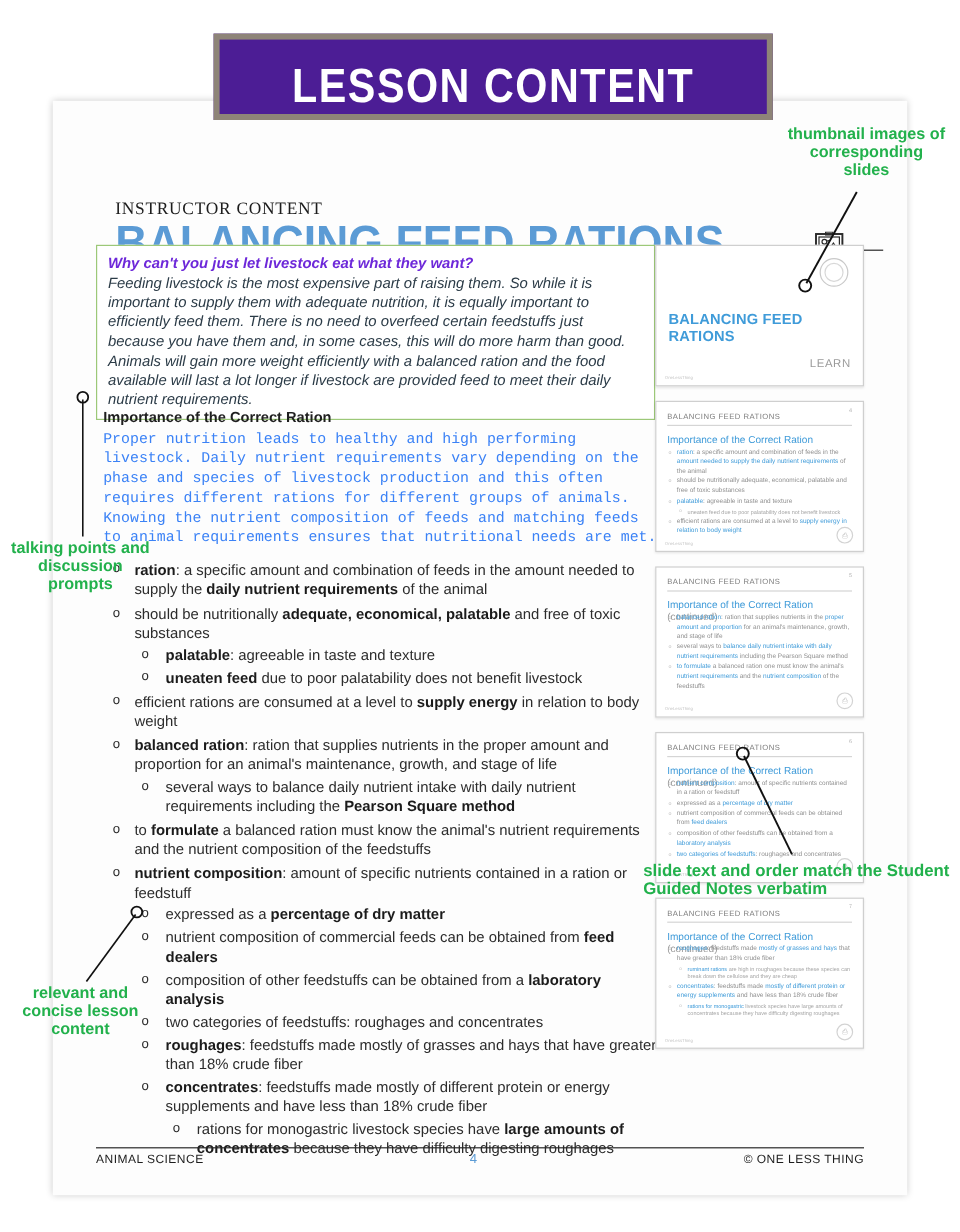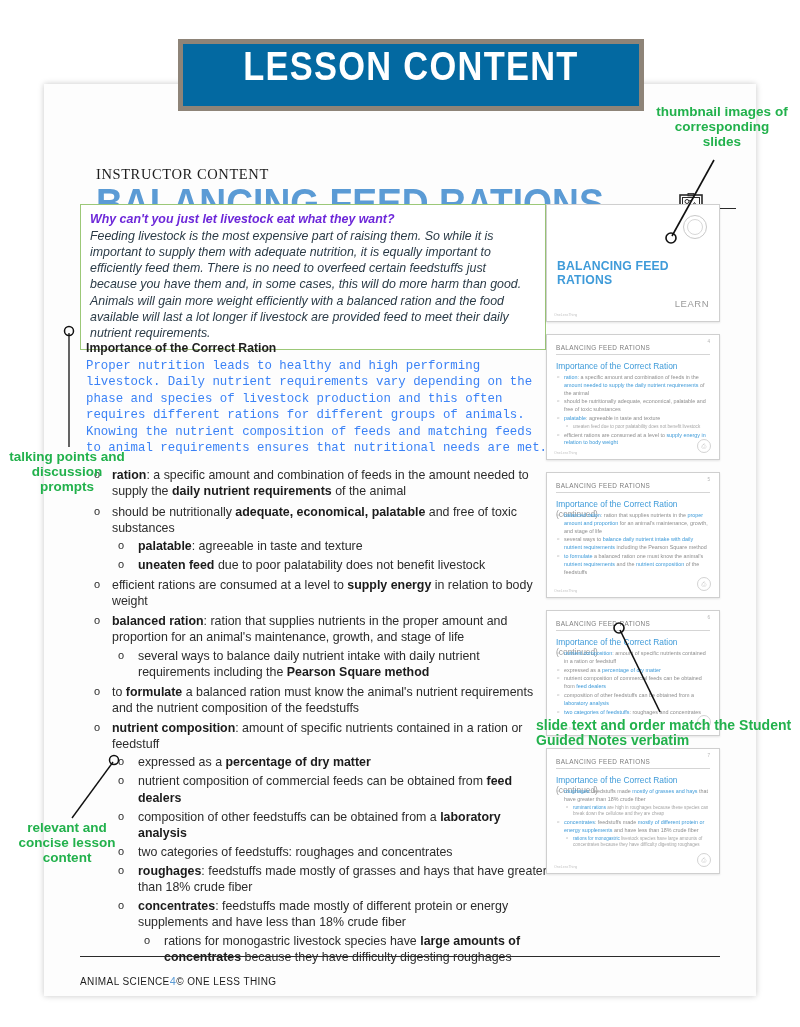--- a/index.html
+++ b/index.html
@@ -12,23 +12,23 @@
 
   
   .sheet{
     position:absolute;left:44px;top:84px;width:712px;height:912px;
     background:#fdfdfd;
     box-shadow:0 0 6px rgba(0,0,0,0.22);
   }
 
   
   .banner{
-    position:absolute;left:178px;top:39px;width:466px;height:72px;
-    background:#0369a1;border:5px solid #8e8478;box-sizing:border-box;
-    display:flex;align-items:flex-start;justify-content:center;z-index:20;
+    position:absolute;left:178px;top:28px;width:466px;height:72px;
+    background:#4c1d95;border:5px solid #8e8478;box-sizing:border-box;
+    display:flex;align-items:flex-end;justify-content:center;z-index:20;
   }
   .banner-text{
     color:#ffffff;font-weight:bold;font-size:40px;letter-spacing:1.5px;
     font-family:"Liberation Sans Narrow","Liberation Sans",sans-serif;
     transform:scaleX(0.86);transform-origin:center;white-space:nowrap;
   }
 
   
   .doc-head{position:absolute;left:52px;top:35px;width:610px;}
   .kicker{
@@ -146,21 +146,21 @@
   }
   .cs-print{
     position:absolute;right:8px;bottom:6px;width:12px;height:12px;border-radius:50%;
     border:1px solid #d3d3d3;display:flex;align-items:center;justify-content:center;
     font-size:6px;color:#b9b9b9;
   }
 
   
   .footer{
     position:absolute;left:36px;top:872px;width:640px;border-top:1.6px solid #2a2a2a;
-    padding-top:18px;display:flex;justify-content:flex-start;align-items:center;
+    padding-top:3px;display:flex;justify-content:space-between;align-items:center;
     font-family:"Liberation Sans Narrow","Liberation Sans",sans-serif;
     font-size:10px;letter-spacing:0.4px;color:#1d1d1d;
   }
   .footer .pg{color:#5b9bd5;font-size:11px;}
 
   
   .anno{
     position:absolute;color:#22b14c;font-weight:bold;
     font-family:"Liberation Sans Narrow","Liberation Sans",sans-serif;
     text-align:center;line-height:1.12;z-index:40;

